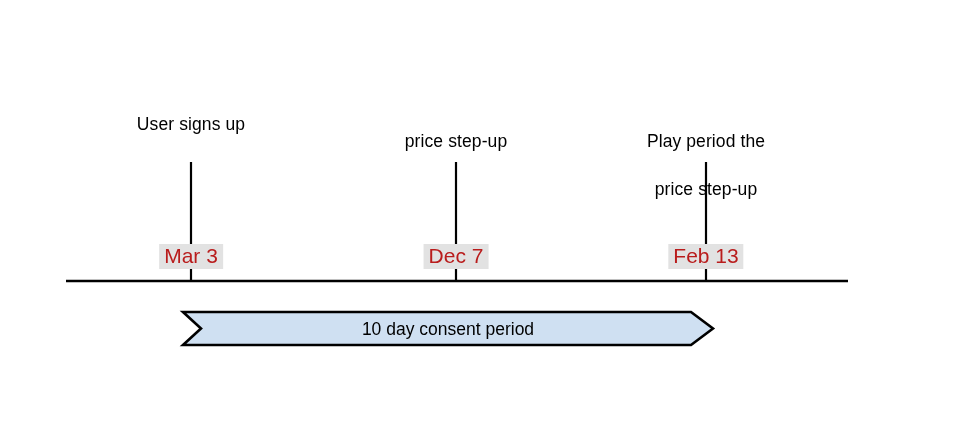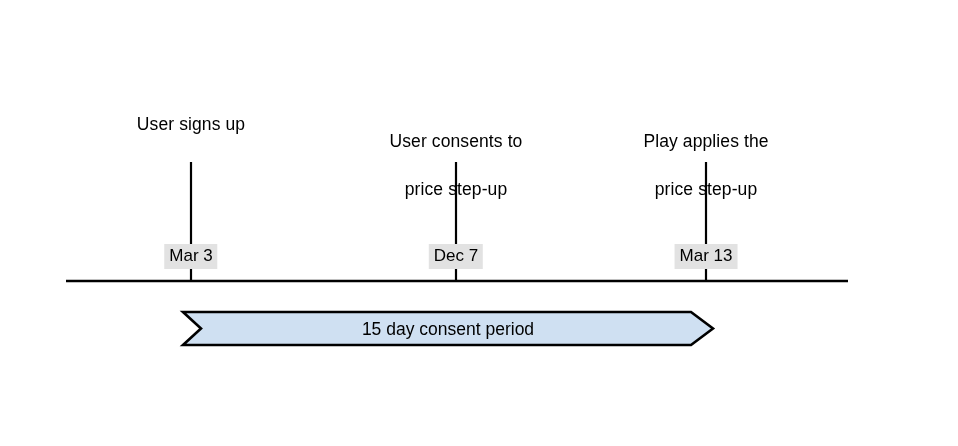--- a/index.html
+++ b/index.html
@@ -32,23 +32,23 @@
     text-align: center;
     font-size: 17.5px;
     line-height: 24px;
     color: #000000;
     white-space: pre-line;
     transform: translateX(-50%);
     letter-spacing: 0.1px;
   }
   .date-chip {
     position: absolute;
-    font-size: 17px;
+    font-size: 21px;
     line-height: 22px;
-    color: #000000;
+    color: #b91c1c;
     background: #e2e2e2;
     padding: 1px 5px 2px 5px;
     transform: translateX(-50%);
     white-space: nowrap;
   }
   .banner-label {
     position: absolute;
     font-size: 17.5px;
     line-height: 22px;
     color: #000000;
@@ -69,28 +69,27 @@
     <line id="tick-0" x1="191" y1="162" x2="191" y2="282" stroke="#000000" stroke-width="2.2"></line>
     <line id="tick-1" x1="456" y1="162" x2="456" y2="282" stroke="#000000" stroke-width="2.2"></line>
     <line id="tick-2" x1="706" y1="162" x2="706" y2="282" stroke="#000000" stroke-width="2.2"></line>
 
     <polygon id="banner-shape" points="183,312 691,312 713,328.5 691,345 183,345 201,328.5" fill="#cfe0f2" stroke="#000000" stroke-width="2.6" stroke-linejoin="miter"></polygon>
   </svg>
 
   <div class="event-label" style="left:191px; top:112px; width:260px;">User signs up</div>
 
   <div class="event-label" style="left:456px; top:105px; width:260px;">
-    <div>User consents to</div>
     <div>price step-up</div>
   </div>
 
   <div class="event-label" style="left:706px; top:105px; width:260px;">
-    <div>Play applies the</div>
+    <div>Play period the</div>
     <div>price step-up</div>
   </div>
 
   <div class="date-chip" style="left:191px; top:244px;">Mar 3</div>
   <div class="date-chip" style="left:456px; top:244px;">Dec 7</div>
-  <div class="date-chip" style="left:706px; top:244px;">Mar 13</div>
+  <div class="date-chip" style="left:706px; top:244px;">Feb 13</div>
 
-  <div class="banner-label" style="left:448px; top:329px;">15 day consent period</div>
+  <div class="banner-label" style="left:448px; top:329px;">10 day consent period</div>
 
 </div>
 
 </body></html>

